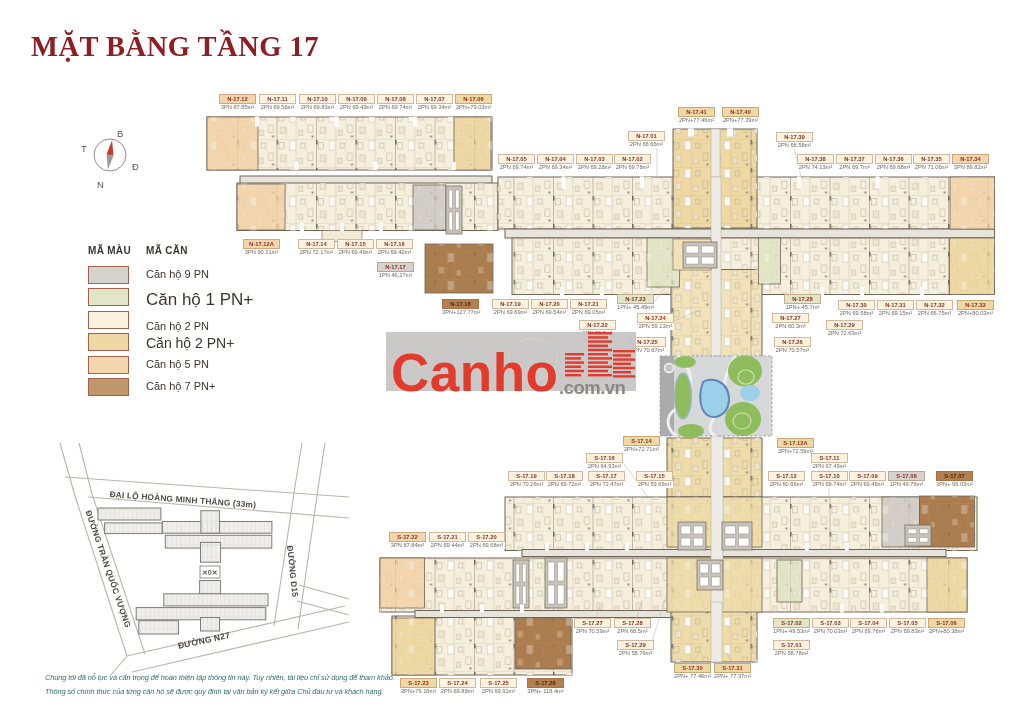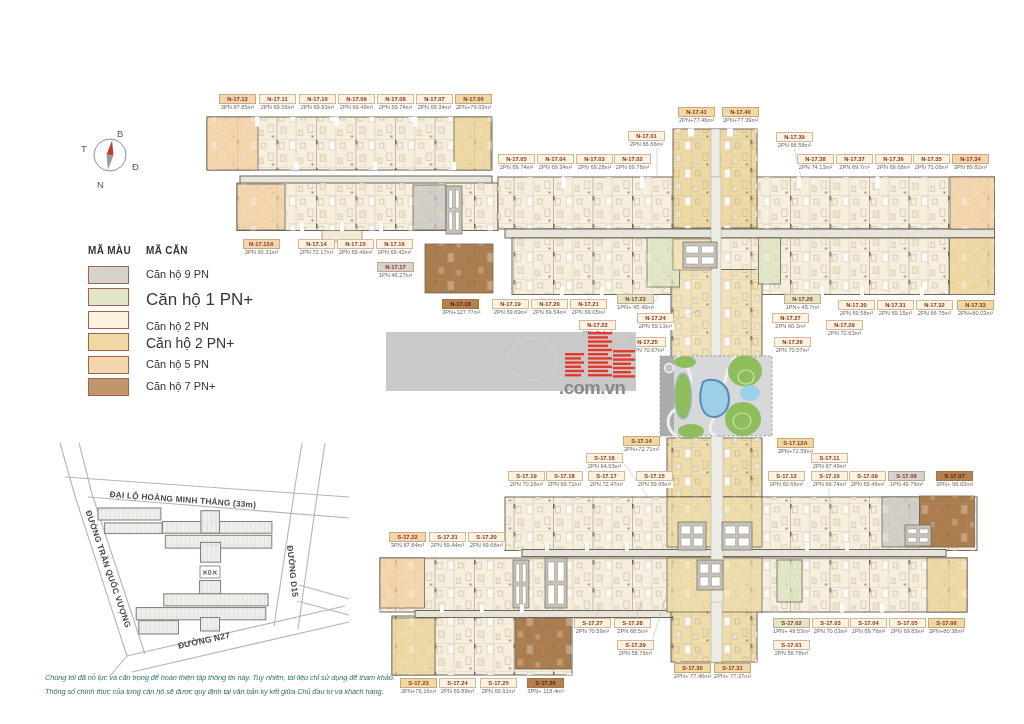--- a/index.html
+++ b/index.html
@@ -777,20 +777,21 @@
 <div class="lb" style="left:480px;top:678px">
       <div class="lh" style="background:#fbf3e0;color:#8a3224">S-17.25</div>
       <div class="la">2PN 69.91m²</div>
     </div>
 
 <div class="lb" style="left:527px;top:678px">
       <div class="lh" style="background:#b3814f;color:#5a2214">S-17.26</div>
       <div class="la">3PN+ 118.4m²</div>
     </div>
 
+<div style="position:absolute;left:31px;top:31px;z-index:2;font-family:'Liberation Serif',serif;font-weight:bold;font-size:28.5px;color:#8e1e24;letter-spacing:0.5px">MẶT BẰNG TẦNG 17</div>
 
 <div style="position:absolute;left:88px;top:245px;z-index:2;font-size:10px;font-weight:bold;color:#3a3531;letter-spacing:0.3px">MÃ MÀU</div>
 
 <div style="position:absolute;left:146px;top:245px;z-index:2;font-size:10px;font-weight:bold;color:#3a3531;letter-spacing:0.3px">MÃ CĂN</div>
 
 <div style="position:absolute;left:88px;top:266px;width:39px;height:16px;background:#d6d3cc;border:1px solid #a3614f"></div>
 
 <div style="position:absolute;left:146px;top:268px;font-size:11px;color:#3a3531">Căn hộ 9 PN</div>
 
 <div style="position:absolute;left:88px;top:288px;width:39px;height:16px;background:#e2e6c6;border:1px solid #a3614f"></div>
@@ -822,20 +823,21 @@
 <div style="position:absolute;left:177px;top:641px;z-index:2;font-size:8.5px;font-weight:bold;color:#4c4843;transform:rotate(-12deg);transform-origin:left top;letter-spacing:0.2px">ĐƯỜNG N27</div>
 
 <div style="position:absolute;left:45px;top:687px;z-index:2;font-size:7.4px;letter-spacing:-0.1px;font-style:italic;color:#2f6f6e">Thông số chính thức của từng căn hộ sẽ được quy định tại văn bản ký kết giữa Chủ đầu tư và khách hàng.</div>
 
 <div style="position:absolute;left:45px;top:673px;z-index:2;font-size:7.4px;letter-spacing:-0.1px;font-style:italic;color:#2f6f6e">Chúng tôi đã nỗ lực và cẩn trọng để hoàn thiện tập thông tin này. Tuy nhiên, tài liệu chỉ sử dụng để tham khảo.</div>
 
 <div style="position:absolute;left:386px;top:332px;width:250px;height:59px;background:rgba(197,196,194,0.92);z-index:3"></div>
 
 <div style="position:absolute;left:508px;top:338px;width:48px;height:40px;border:1.5px solid rgba(213,212,209,0.85);border-radius:50%;z-index:3"></div>
 
+<div style="position:absolute;left:391px;top:346px;z-index:4;font-size:53px;font-weight:bold;color:#e23a2d;letter-spacing:0.5px;line-height:53px">Canho</div>
 
 <div style="position:absolute;left:559px;top:377px;z-index:4;font-size:18.5px;font-weight:bold;color:#8a8888;letter-spacing:-0.5px">.com.vn</div>
 
 <svg width="80" height="52" viewBox="563 330 80 52" style="position:absolute;left:563px;top:330px;z-index:4" xmlns="http://www.w3.org/2000/svg">
       <g fill="#e4392f">
         <rect x="588" y="332.0" width="24" height="2.4"></rect>
         <rect x="588" y="336.2" width="20" height="2.4"></rect>
         <rect x="588" y="340.4" width="24" height="2.4"></rect>
         <rect x="588" y="344.6" width="20" height="2.4"></rect>
         <rect x="588" y="348.8" width="24" height="2.4"></rect>

